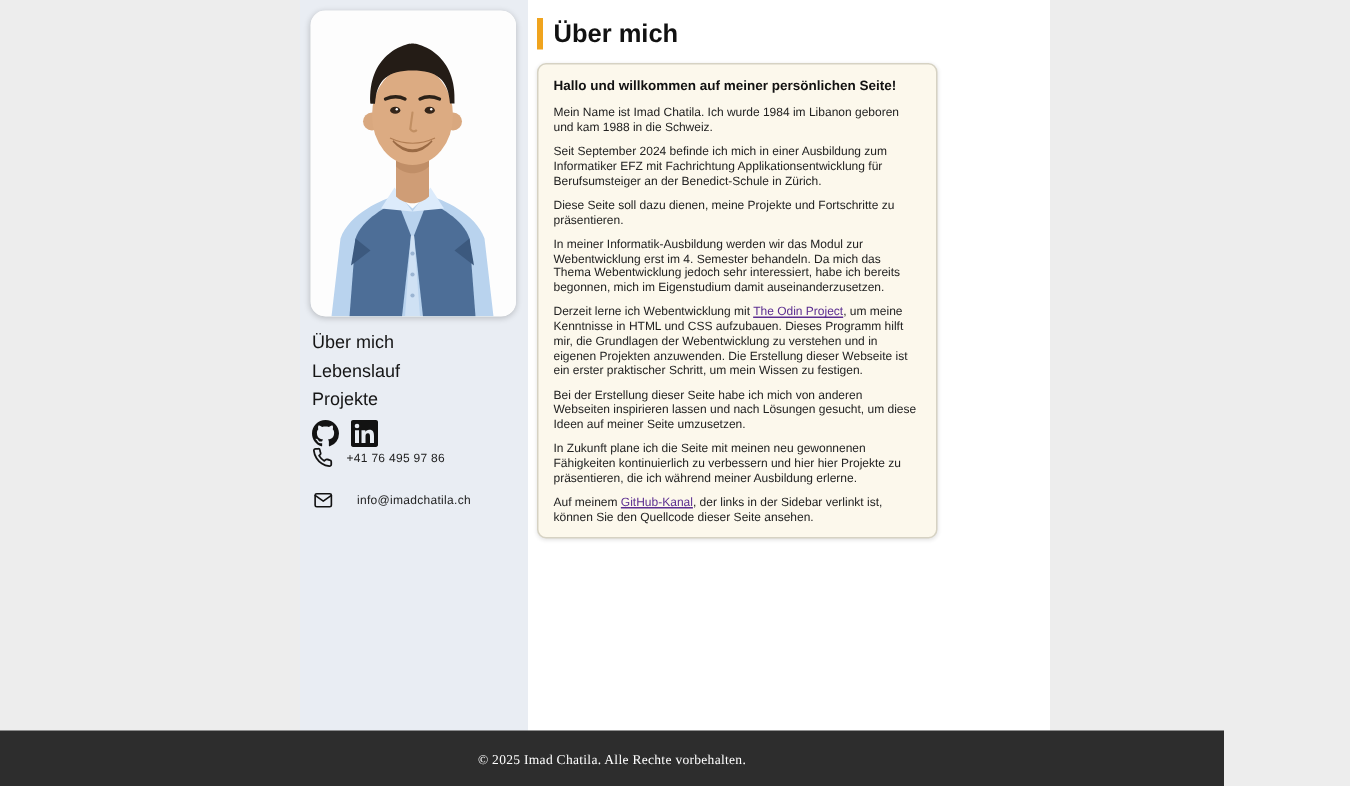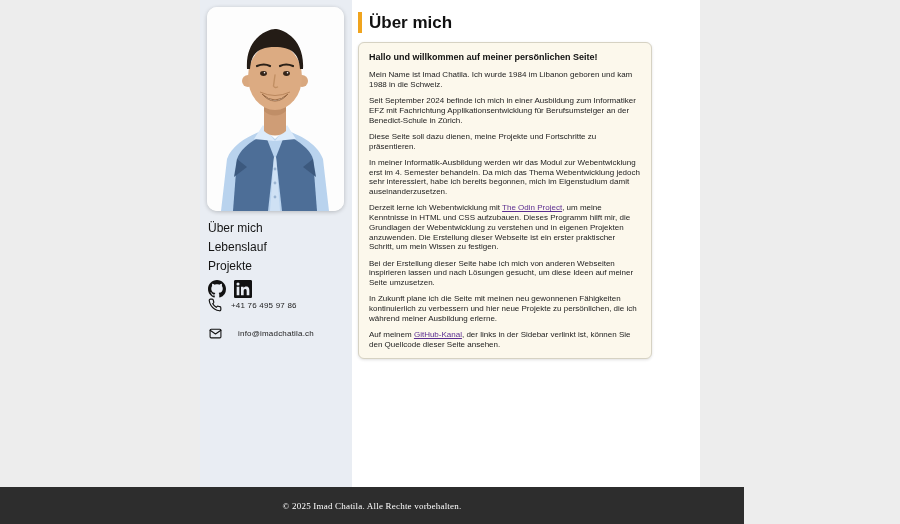--- a/index.html
+++ b/index.html
@@ -63,40 +63,40 @@
     padding-left:7px;
     line-height:21px;
     margin-bottom:9px;
   }
   .about-card {
     background:#fcf8ec;
     border:1px solid #d6d2c3;
     border-radius:6px;
     box-shadow:0 1px 3px rgba(0,0,0,.12);
     padding:9px 10px 8px 10px;
-    width:294px;
+    width:267px;
   }
   .about-intro {
     font-size:9px; font-weight:bold; color:#111;
     margin-bottom:8px;
   }
   .about-card p {
     font-size:8px; line-height:1.22;
     color:#222;
     margin-bottom:6.5px;
   }
   .about-card p:last-child { margin-bottom:0; }
   .about-card a {
     color:#5b2d90; font-weight:normal;
     text-decoration:underline; cursor:pointer;
   }
   
   .footer {
     position:absolute; left:0; bottom:0;
-    width:744px; height:37px;
+    width:816px; height:37px;
     background:#2d2d2d;
     display:flex; align-items:center; justify-content:center;
   }
   .footer-text {
     font-family:"Liberation Serif","DejaVu Serif",serif;
     font-size:9px; color:#ffffff; letter-spacing:.2px;
   }
 </style>
 </head>
 <body>
@@ -187,21 +187,21 @@
 
     <div class="about-card">
       <div class="about-intro">Hallo und willkommen auf meiner persönlichen Seite!</div>
       <div>
           <p>Mein Name ist Imad Chatila. Ich wurde 1984 im Libanon geboren und kam 1988 in die Schweiz.</p>
           <p>Seit September 2024 befinde ich mich in einer Ausbildung zum Informatiker EFZ mit Fachrichtung Applikationsentwicklung für Berufsumsteiger an der Benedict-Schule in Zürich.</p>
           <p>Diese Seite soll dazu dienen, meine Projekte und Fortschritte zu präsentieren.</p>
           <p>In meiner Informatik-Ausbildung werden wir das Modul zur Webentwicklung erst im 4. Semester behandeln. Da mich das Thema Webentwicklung jedoch sehr interessiert, habe ich bereits begonnen, mich im Eigenstudium damit auseinanderzusetzen.</p>
           <p>Derzeit lerne ich Webentwicklung mit <a>The Odin Project</a>, um meine Kenntnisse in HTML und CSS aufzubauen. Dieses Programm hilft mir, die Grundlagen der Webentwicklung zu verstehen und in eigenen Projekten anzuwenden. Die Erstellung dieser Webseite ist ein erster praktischer Schritt, um mein Wissen zu festigen.</p>
           <p>Bei der Erstellung dieser Seite habe ich mich von anderen Webseiten inspirieren lassen und nach Lösungen gesucht, um diese Ideen auf meiner Seite umzusetzen.</p>
-          <p>In Zukunft plane ich die Seite mit meinen neu gewonnenen Fähigkeiten kontinuierlich zu verbessern und hier neue Projekte zu persönlichen, die ich während meiner Ausbildung erlerne.</p>
+          <p>In Zukunft plane ich die Seite mit meinen neu gewonnenen Fähigkeiten kontinuierlich zu verbessern und hier hier Projekte zu präsentieren, die ich während meiner Ausbildung erlerne.</p>
           <p>Auf meinem <a>GitHub-Kanal</a>, der links in der Sidebar verlinkt ist, können Sie den Quellcode dieser Seite ansehen.</p>
         </div>
     </div>
   </div>
 
 </div>
 
 <div class="footer">
   <span class="footer-text">© 2025 Imad Chatila. Alle Rechte vorbehalten.</span>
 </div>

